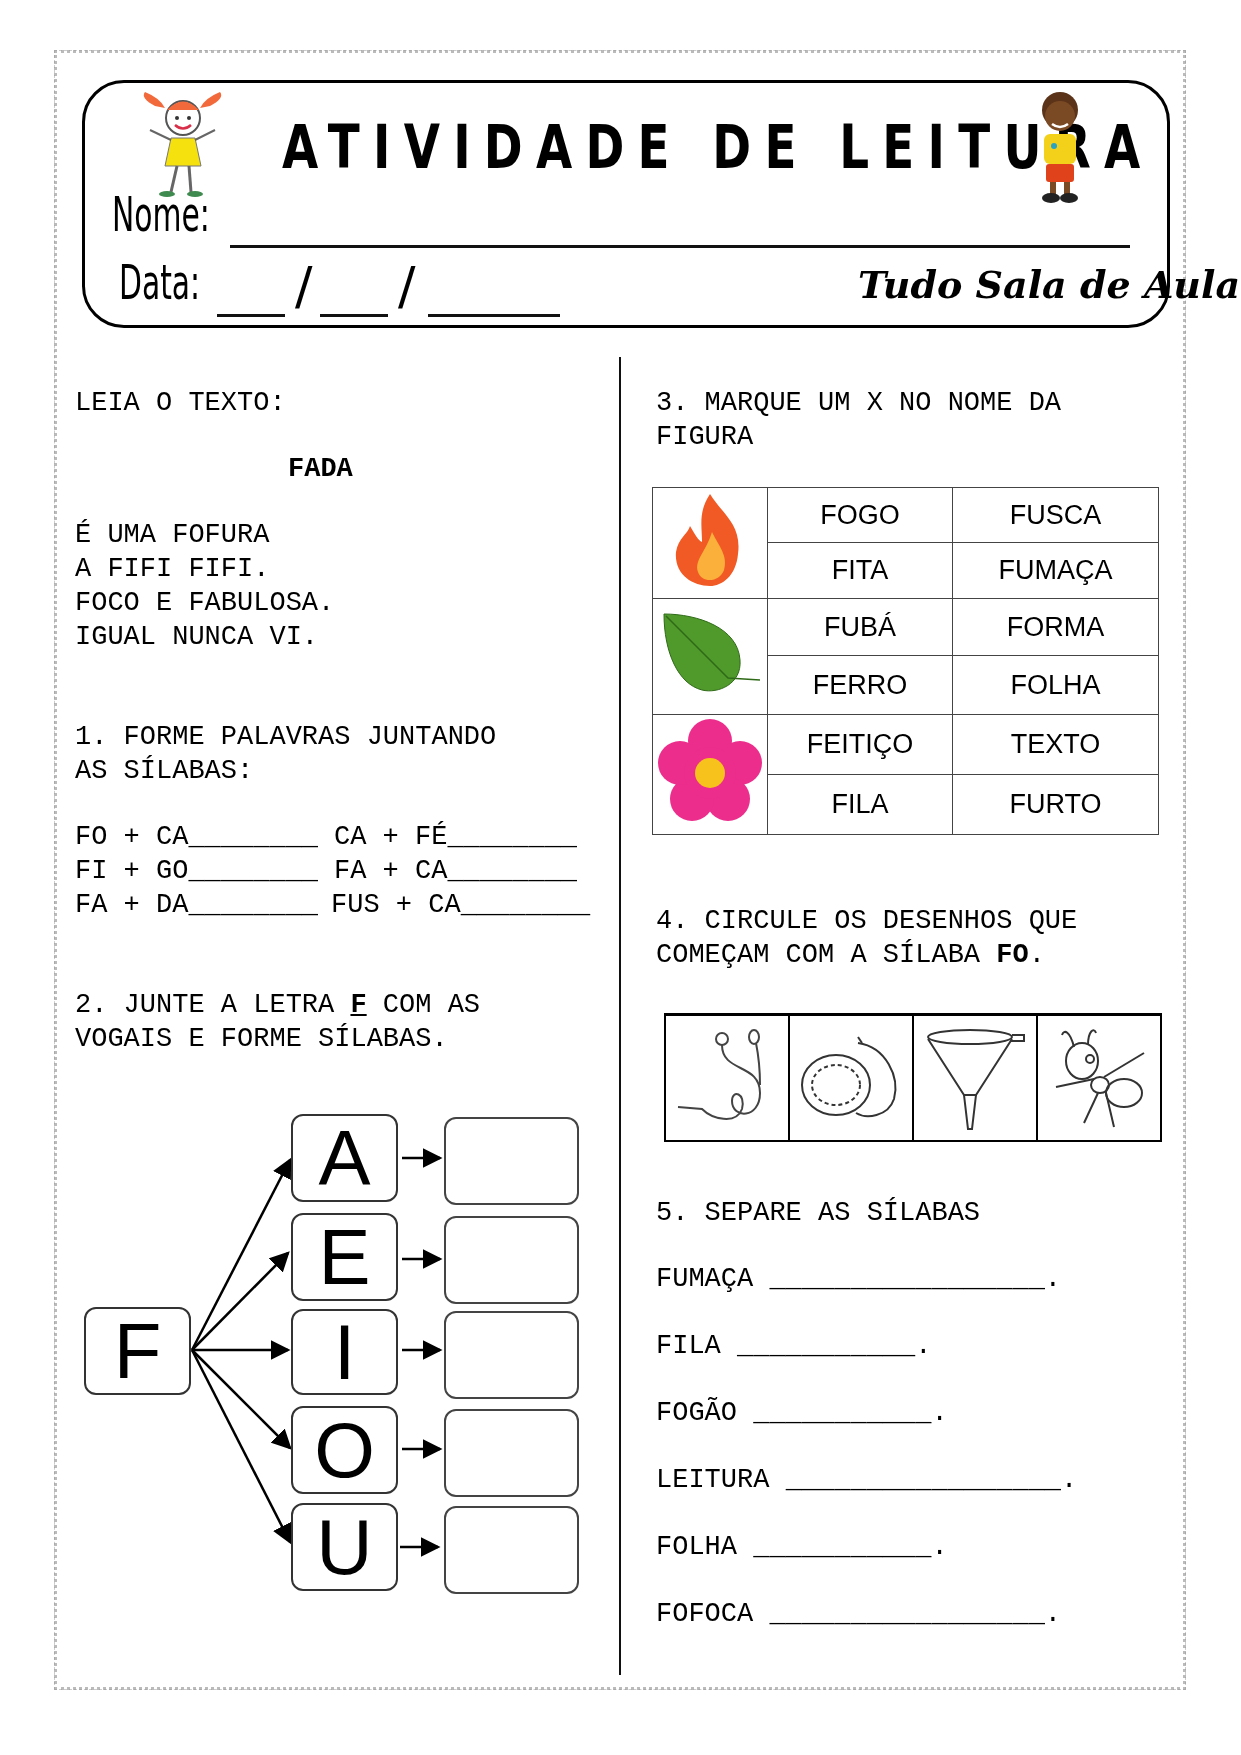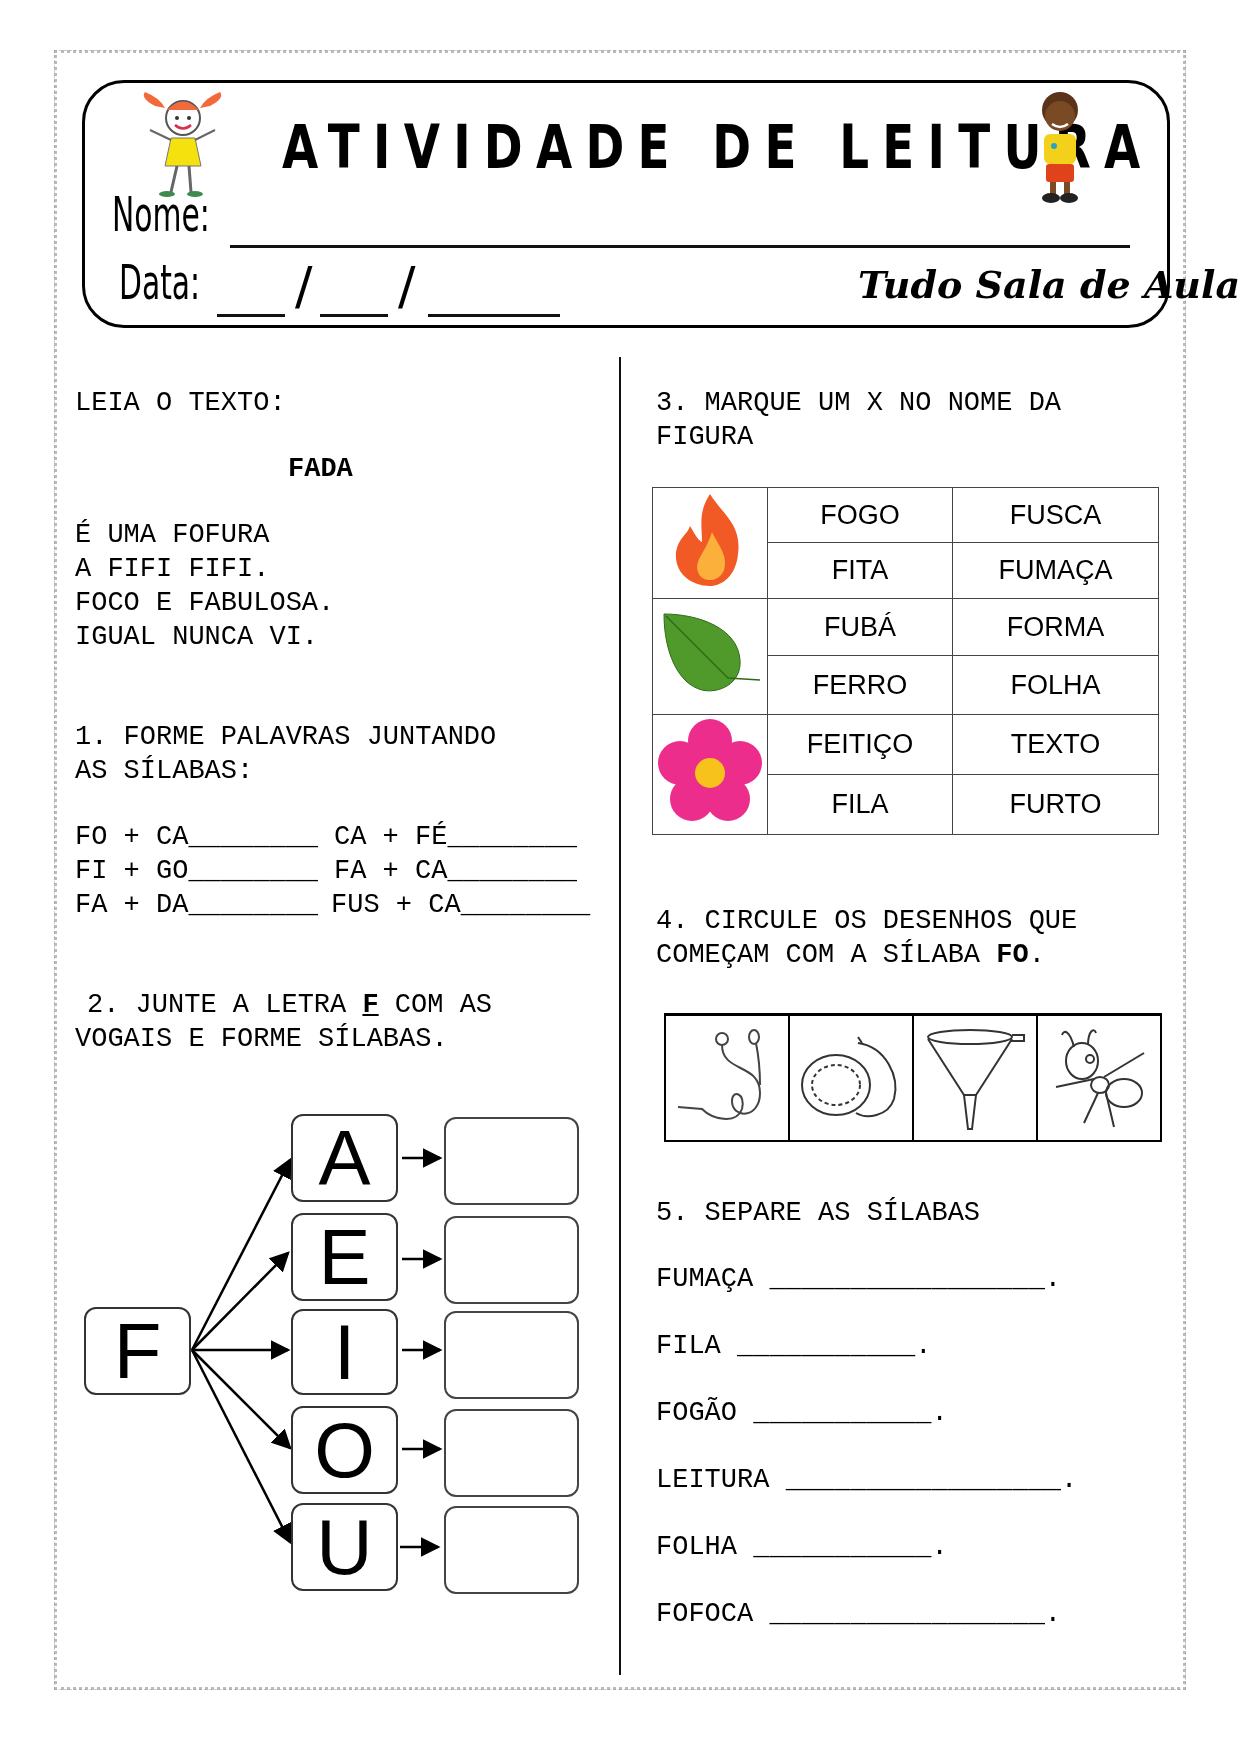--- a/index.html
+++ b/index.html
@@ -101,21 +101,21 @@
 <div class="txt" style="left:75px;top:720px">1. FORME PALAVRAS JUNTANDO</div>
 <div class="txt" style="left:75px;top:754px">AS SÍLABAS:</div>
 
 <div class="txt" style="left:75px;top:820px"><span>FO + CA</span><span>________</span></div>
 <div class="txt" style="left:334px;top:820px"><span>CA + FÉ</span><span>________</span></div>
 <div class="txt" style="left:75px;top:854px"><span>FI + GO</span><span>________</span></div>
 <div class="txt" style="left:334px;top:854px"><span>FA + CA</span><span>________</span></div>
 <div class="txt" style="left:75px;top:888px"><span>FA + DA</span><span>________</span></div>
 <div class="txt" style="left:331px;top:888px"><span>FUS + CA</span><span>________</span></div>
 
-<div class="txt" style="left:87px;top:988px"><span>2. JUNTE A LETRA </span><span class="u bold">F</span><span> COM AS</span></div>
+<div class="txt" style="left:75px;top:988px"><span>2. JUNTE A LETRA </span><span class="u bold">F</span><span> COM AS</span></div>
 <div class="txt" style="left:75px;top:1022px">VOGAIS E FORME SÍLABAS.</div>
 
 <svg style="position:absolute;left:0;top:0" width="620" height="1620">
   <defs>
       <marker id="ah" markerWidth="8" markerHeight="8" refX="7" refY="4" orient="auto">
         <path d="M0,0 L8,4 L0,8 Z" fill="#000"></path>
       </marker>
     </defs>
   <g stroke="#000" stroke-width="2.5" fill="none" marker-end="url(#ah)">
     <line x1="192" y1="1350" x2="290" y2="1160"></line>

